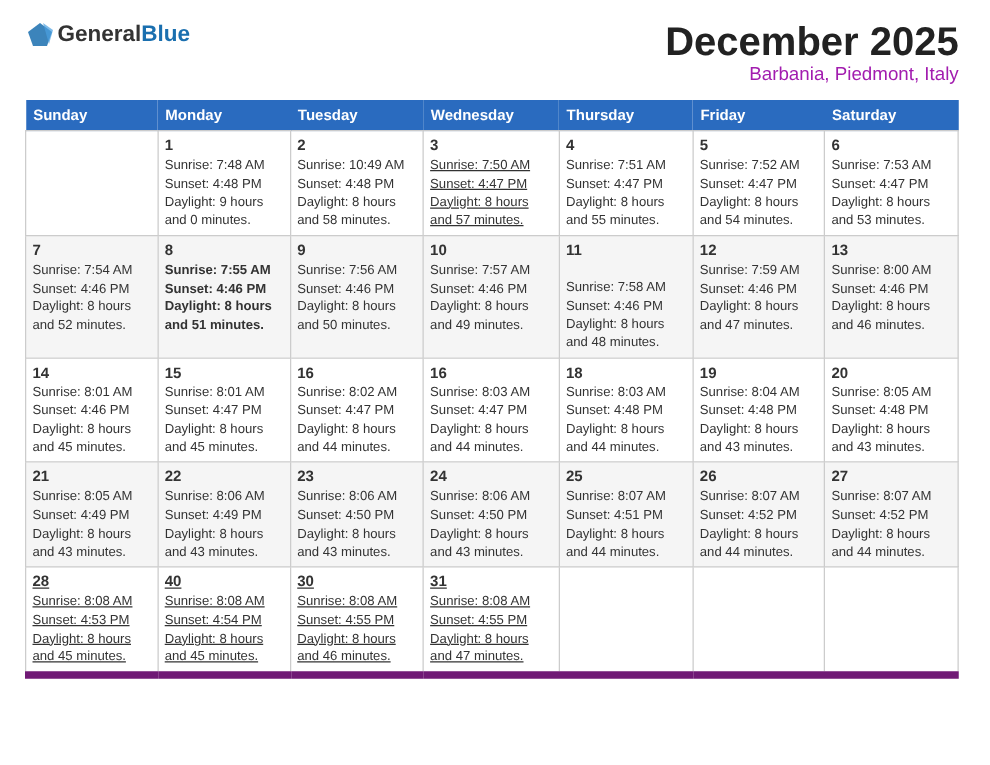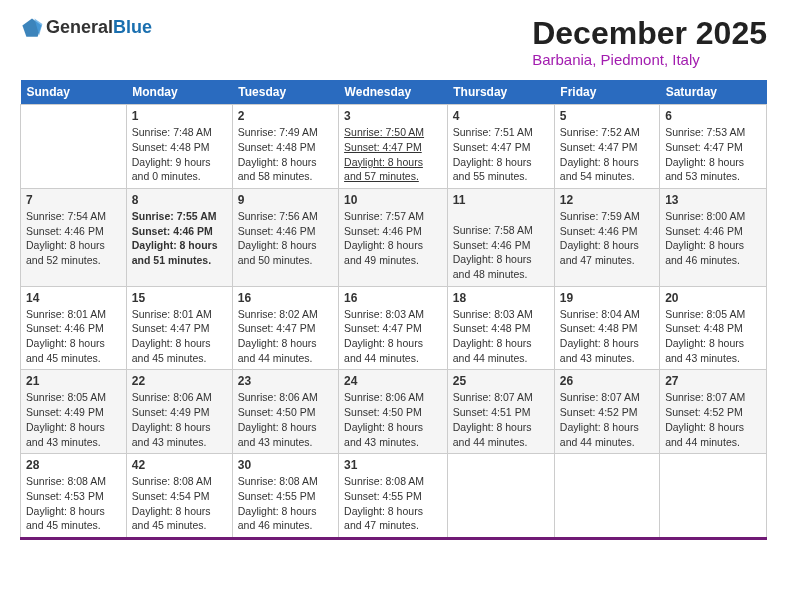--- a/index.html
+++ b/index.html
@@ -32,20 +32,21 @@
       line-height: 1.1;
     }
     .logo-general { color: #333; }
     .logo-blue { color: #1a6faf; }
     .logo-icon {
       width: 24px;
       height: 24px;
       margin-right: 2px;
     }
     .title-block {
+      text-align: right;
     }
     .month-title {
       font-size: 32px;
       font-weight: bold;
       color: #222;
       line-height: 1.1;
     }
     .location {
       font-size: 15px;
       color: #a21caf;
@@ -66,21 +67,22 @@
     .calendar td {
       border: 1px solid #ccc;
       vertical-align: top;
       padding: 4px 5px;
       width: 113px;
       min-height: 80px;
       color: #333;
       background: #fff;
     }
     .calendar tr:last-child td {
-      border-bottom: 3px solid #701a75;
+      border-bottom: 6px solid #701a75;
+      text-decoration: underline;
     }
     .day-num {
       font-weight: bold;
       font-size: 12px;
       margin-bottom: 2px;
       display: block;
     }
     .day-info {
       font-size: 10.5px;
       line-height: 1.4;
@@ -130,21 +132,21 @@
           <td class="empty-cell"></td>
           <td>
             <span class="day-num">1</span>
             <div class="day-info" style="white-space: pre-line;">Sunrise: 7:48 AM
 Sunset: 4:48 PM
 Daylight: 9 hours
 and 0 minutes.</div>
           </td>
           <td>
             <span class="day-num">2</span>
-            <div class="day-info" style="white-space: pre-line;">Sunrise: 7:49 AM
+            <div class="day-info" style="white-space: pre-line;">Sunrise: 10:49 AM
 Sunset: 4:48 PM
 Daylight: 8 hours
 and 58 minutes.</div>
           </td>
           <td>
             <span class="day-num">3</span>
             <div class="day-info" style="white-space: pre-line; text-decoration: underline;">Sunrise: 7:50 AM
 Sunset: 4:47 PM
 Daylight: 8 hours
 and 57 minutes.</div>
@@ -326,21 +328,21 @@
         </tr>
         <tr>
           <td>
             <span class="day-num">28</span>
             <div class="day-info" style="white-space: pre-line;">Sunrise: 8:08 AM
 Sunset: 4:53 PM
 Daylight: 8 hours
 and 45 minutes.</div>
           </td>
           <td>
-            <span class="day-num">42</span>
+            <span class="day-num">40</span>
             <div class="day-info" style="white-space: pre-line;">Sunrise: 8:08 AM
 Sunset: 4:54 PM
 Daylight: 8 hours
 and 45 minutes.</div>
           </td>
           <td>
             <span class="day-num">30</span>
             <div class="day-info" style="white-space: pre-line;">Sunrise: 8:08 AM
 Sunset: 4:55 PM
 Daylight: 8 hours

